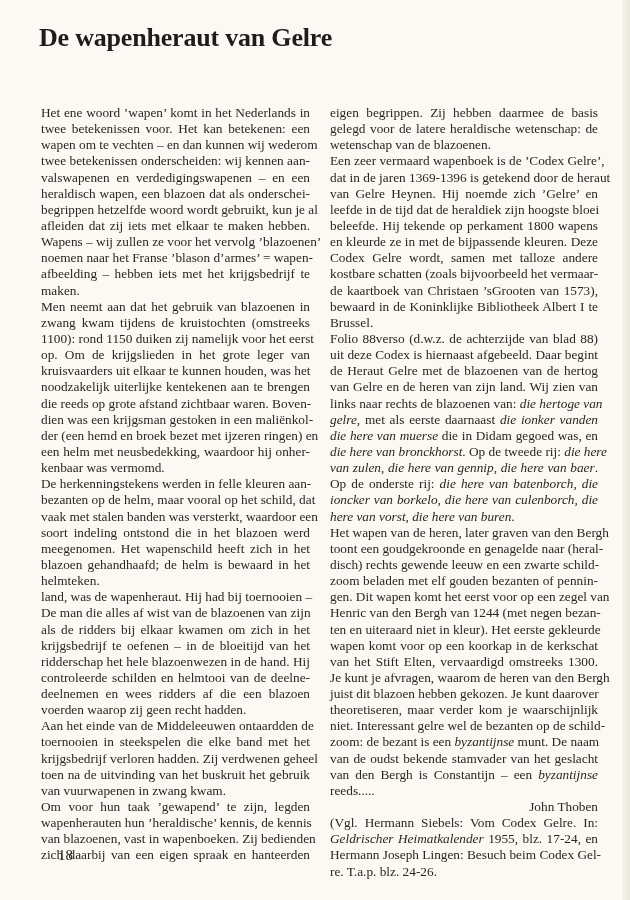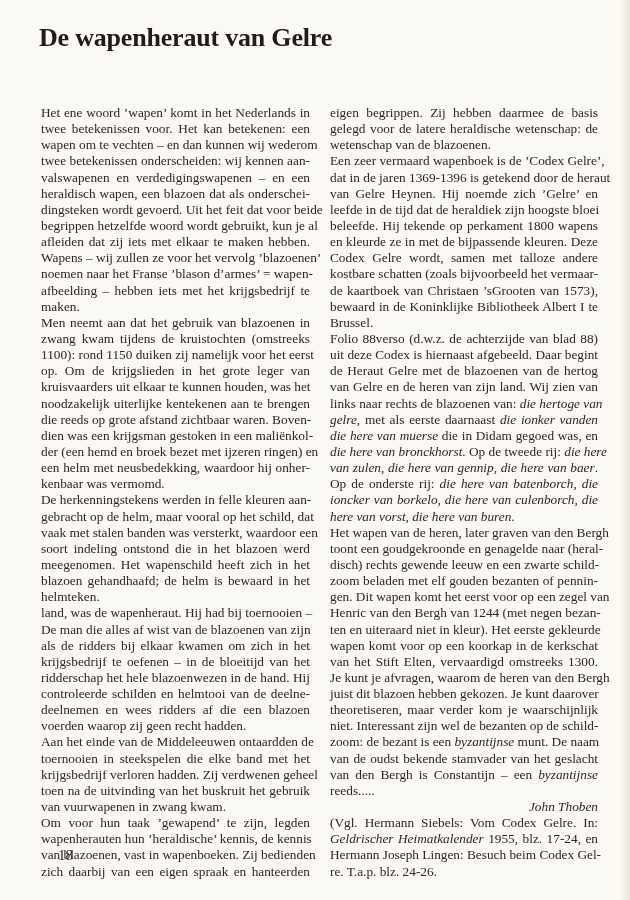--- a/index.html
+++ b/index.html
@@ -56,21 +56,20 @@
       text-align-last: justify;
       height: 16.15px;
       overflow: visible;
     }
     .line.last {
       text-align-last: left;
     }
     .line.right {
       text-align: right;
       text-align-last: right;
-      font-style: italic;
     }
     .line i, .line em {
     }
     .page-number {
       position: absolute;
       left: 58px;
       top: 847px;
       font-size: 15px;
     }
   </style>
@@ -81,40 +80,39 @@
 
 <h1 class="title">De wapenheraut van Gelre</h1>
 
 <div class="col col-left" id="col-left">
     <span class="line">Het ene woord ’wapen’ komt in het Nederlands in</span>
     <span class="line">twee betekenissen voor. Het kan betekenen: een</span>
     <span class="line">wapen om te vechten – en dan kunnen wij wederom</span>
     <span class="line">twee betekenissen onderscheiden: wij kennen aan-</span>
     <span class="line">valswapenen en verdedigingswapenen – en een</span>
     <span class="line">heraldisch wapen, een blazoen dat als onderschei-</span>
-    <span class="line">dingsteken wordt gevoerd. Uit het feit dat voor beide</span>
     <span class="line">begrippen hetzelfde woord wordt gebruikt, kun je al</span>
     <span class="line">afleiden dat zij iets met elkaar te maken hebben.</span>
     <span class="line">Wapens – wij zullen ze voor het vervolg ’blazoenen’</span>
     <span class="line">noemen naar het Franse ’blason d’armes’ = wapen-</span>
     <span class="line">afbeelding – hebben iets met het krijgsbedrijf te</span>
     <span class="line last">maken.</span>
     <span class="line">Men neemt aan dat het gebruik van blazoenen in</span>
     <span class="line">zwang kwam tijdens de kruistochten (omstreeks</span>
     <span class="line">1100): rond 1150 duiken zij namelijk voor het eerst</span>
     <span class="line">op. Om de krijgslieden in het grote leger van</span>
     <span class="line">kruisvaarders uit elkaar te kunnen houden, was het</span>
     <span class="line">noodzakelijk uiterlijke kentekenen aan te brengen</span>
     <span class="line">die reeds op grote afstand zichtbaar waren. Boven-</span>
     <span class="line">dien was een krijgsman gestoken in een maliënkol-</span>
     <span class="line">der (een hemd en broek bezet met ijzeren ringen) en</span>
     <span class="line">een helm met neusbedekking, waardoor hij onher-</span>
     <span class="line last">kenbaar was vermomd.</span>
     <span class="line">De herkenningstekens werden in felle kleuren aan-</span>
-    <span class="line">gebracht op de helm, maar vooral op het schild, dat</span>
+    <span class="line">bezanten op de helm, maar vooral op het schild, dat</span>
     <span class="line">vaak met stalen banden was versterkt, waardoor een</span>
     <span class="line">soort indeling ontstond die in het blazoen werd</span>
     <span class="line">meegenomen. Het wapenschild heeft zich in het</span>
     <span class="line">blazoen gehandhaafd; de helm is bewaard in het</span>
     <span class="line last">helmteken.</span>
     <span class="line">land, was de wapenheraut. Hij had bij toernooien –</span>
     <span class="line">De man die alles af wist van de blazoenen van zijn</span>
     <span class="line">als de ridders bij elkaar kwamen om zich in het</span>
     <span class="line">krijgsbedrijf te oefenen – in de bloeitijd van het</span>
     <span class="line">ridderschap het hele blazoenwezen in de hand. Hij</span>
@@ -163,21 +161,21 @@
     <span class="line"><span>disch) rechts gewende leeuw en een zwarte schild-</span></span>
     <span class="line"><span>zoom beladen met elf gouden bezanten of pennin-</span></span>
     <span class="line"><span>gen. Dit wapen komt het eerst voor op een zegel van</span></span>
     <span class="line"><span>Henric van den Bergh van 1244 (met negen bezan-</span></span>
     <span class="line"><span>ten en uiteraard niet in kleur). Het eerste gekleurde</span></span>
     <span class="line"><span>wapen komt voor op een koorkap in de kerkschat</span></span>
     <span class="line"><span>van het Stift Elten, vervaardigd omstreeks 1300.</span></span>
     <span class="line"><span>Je kunt je afvragen, waarom de heren van den Bergh</span></span>
     <span class="line"><span>juist dit blazoen hebben gekozen. Je kunt daarover</span></span>
     <span class="line"><span>theoretiseren, maar verder kom je waarschijnlijk</span></span>
-    <span class="line"><span>niet. Interessant zijn wel de bezanten op de schild-</span></span>
+    <span class="line"><span>niet. Interessant gelre wel de bezanten op de schild-</span></span>
     <span class="line"><span>zoom: de bezant is een </span><i>byzantijnse</i><span> munt. De naam</span></span>
     <span class="line"><span>van de oudst bekende stamvader van het geslacht</span></span>
     <span class="line"><span>van den Bergh is Constantijn – een </span><i>byzantijnse</i></span>
     <span class="line last"><span>reeds.....</span></span>
     <span class="line right"><span>John Thoben</span></span>
     <span class="line"><span>(Vgl. Hermann Siebels: Vom Codex Gelre. In:</span></span>
     <span class="line"><i>Geldrischer Heimatkalender</i><span> 1955, blz. 17-24, en</span></span>
     <span class="line"><span>Hermann Joseph Lingen: Besuch beim Codex Gel-</span></span>
     <span class="line last"><span>re. T.a.p. blz. 24-26.</span></span>
   </div>

